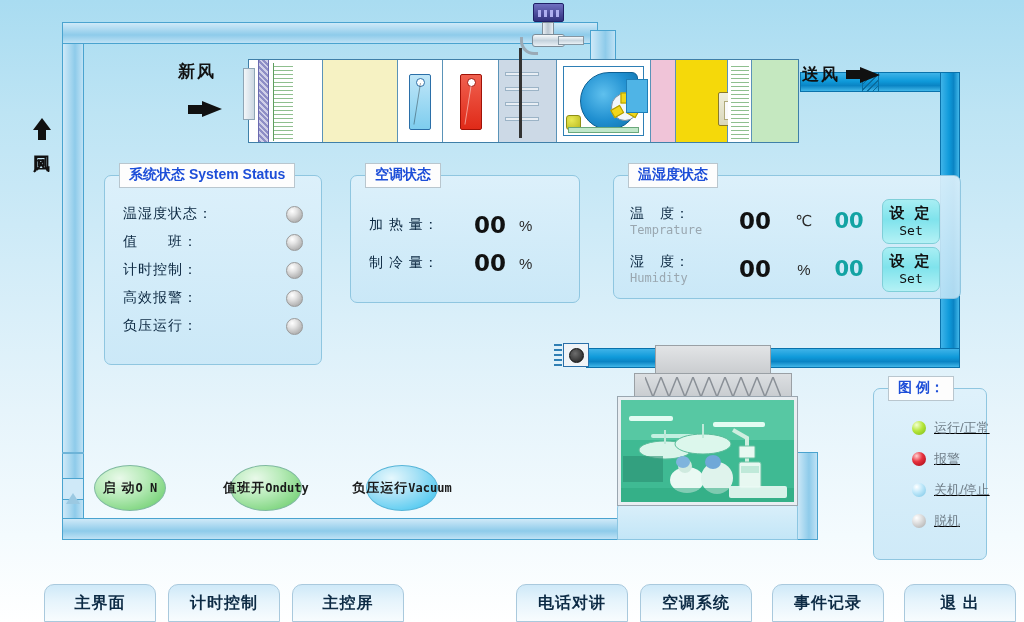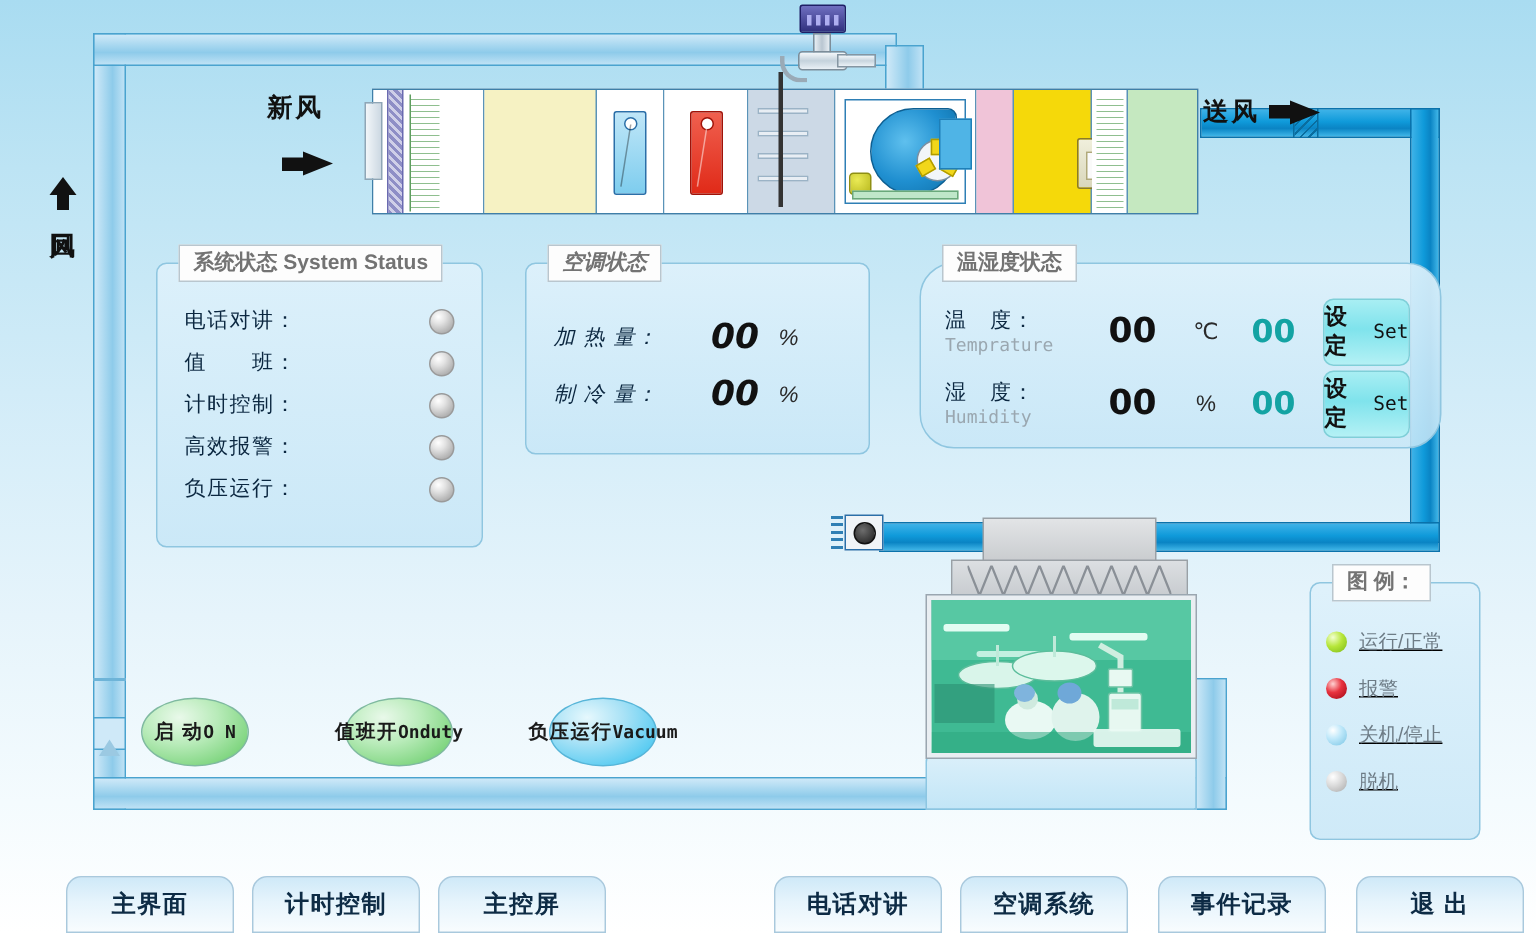--- a/index.html
+++ b/index.html
@@ -85,35 +85,35 @@
     background:radial-gradient(circle at 40% 35%,#6d6d6d,#1c1c1c);border:1px solid #111;}
   .exfan-fins{position:absolute;left:554px;top:344px;width:8px;height:22px;
     background:repeating-linear-gradient(180deg,#2f7fb4 0 2px,transparent 2px 5px);}
   .damper { position:absolute; width:17px; height:100%; top:0;
             background:repeating-linear-gradient(135deg,#0a6d9f 0 1px,transparent 1px 4px); border-left:1px solid #0a6d9f; border-right:1px solid #0a6d9f;}
 
   
   .panel { position:absolute; border:1px solid #8fc6e0; border-radius:7px;
            background:linear-gradient(180deg,rgba(222,241,251,.92),rgba(200,231,247,.85)); }
   .panel-title { position:absolute; top:-13px; left:14px; background:#fdfdfd; border:1px solid #b9c6ce;
-                 padding:2px 9px 3px; font-size:14px; font-weight:bold; color:#737373; white-space:nowrap; }
+                 padding:2px 9px 3px; font-size:14px; font-weight:bold; color:#1d4ed8; white-space:nowrap; }
   .row { display:flex; align-items:center; }
 
   .lampbox { width:17px; height:17px; border-radius:50%; border:1px solid #9a9a9a;
              background:radial-gradient(circle at 35% 28%,#ffffff 0%,#e3e3e3 32%,#b8b8b8 70%,#9d9d9d 100%); }
   .st-label { font-size:14px; color:#0b2740; letter-spacing:1px; }
 
   .bigval { font-size:23px; font-weight:bold; color:#111; font-family:"DejaVu Sans",sans-serif; }
   .tealval { font-size:21px; font-weight:bold; color:#13a3a3; font-family:"DejaVu Sans",sans-serif; }
   .unit { font-size:15px; color:#2a2a2a; }
   .sublabel { font-size:12px; color:#9aa7b0; font-family:"DejaVu Sans Mono",monospace; letter-spacing:0px; }
 
   .setbtn { width:58px; height:45px; border:1px solid #7fcfd8; border-radius:7px;
             background:linear-gradient(180deg,#a8eef3 0%,#7fe3ec 45%,#b4f1f5 100%);
-            display:flex; flex-direction:row; align-items:center; justify-content:center; cursor:pointer; }
+            display:flex; flex-direction:column; align-items:center; justify-content:center; cursor:pointer; }
   .setbtn .cn { font-size:15px; font-weight:bold; color:#111; letter-spacing:3px; }
   .setbtn .en { font-size:13px; color:#111; font-family:"DejaVu Sans Mono",monospace; }
 
   
   .oval { position:absolute; width:72px; height:46px; border-radius:50%;
           display:flex; flex-direction:row; align-items:center; justify-content:center; cursor:pointer;
           border:1px solid #7fb9a0; }
   .oval.green { background:radial-gradient(ellipse at 35% 28%,#e9f9ea 0%,#b8ebb9 40%,#5fc95f 100%); }
   .oval.blue  { background:radial-gradient(ellipse at 35% 28%,#e6f8fd 0%,#a9e2f6 38%,#2ec0ef 100%); border-color:#57b5d8;}
   .oval .cn { font-size:13px; font-weight:bold; color:#1a1a1a; letter-spacing:1px; white-space:nowrap;}
@@ -288,21 +288,21 @@
 <div style="position:absolute;left:30px;top:118px;text-align:center;">
   <div style="width:0;height:0;margin:0 auto;border-left:9px solid transparent;border-right:9px solid transparent;border-bottom:12px solid #111;"></div>
   <div style="width:8px;height:10px;background:#111;margin:0 auto;"></div>
   <div class="label-cn" style="writing-mode:vertical-rl;margin-top:2px;letter-spacing:1px;">回风</div>
 </div>
 
 <div class="panel" style="left:104px; top:175px; width:218px; height:190px;">
   <div class="panel-title">系统状态 System Status</div>
   <div style="padding:24px 0 0 0;">
     <div class="row" style="padding:0 18px 0 18px;height:28px;">
-      <span class="st-label">电话对讲：</span>
+      <span class="st-label">温湿度状态：</span>
       <span style="flex:1"></span>
       <span class="lampbox"></span>
     </div>
     <div class="row" style="padding:0 18px 0 18px;height:28px;text-align:right;">
       <span class="st-label">值　　班：</span>
       <span style="flex:1"></span>
       <span class="lampbox"></span>
     </div>
     <div class="row" style="padding:0 18px 0 18px;height:28px;">
       <span class="st-label">计时控制：</span>
@@ -315,37 +315,37 @@
       <span class="lampbox"></span>
     </div>
     <div class="row" style="padding:0 18px 0 18px;height:28px;">
       <span class="st-label">负压运行：</span>
       <span style="flex:1"></span>
       <span class="lampbox"></span>
     </div>
   </div>
 </div>
 
-<div class="panel" style="left:350px; top:175px; width:230px; height:128px;font-style:italic;">
+<div class="panel" style="left:350px; top:175px; width:230px; height:128px;">
   <div class="panel-title">空调状态</div>
   <div style="padding:30px 0 0 18px;">
     <div class="row" style="height:38px;">
       <span class="st-label" style="width:92px;">加 热 量：</span>
       <span class="bigval" style="width:58px;text-align:center;">00</span>
       <span class="unit">%</span>
     </div>
     <div class="row" style="height:38px;">
       <span class="st-label" style="width:92px;">制 冷 量：</span>
       <span class="bigval" style="width:58px;text-align:center;">00</span>
       <span class="unit">%</span>
     </div>
   </div>
 </div>
 
-<div class="panel" style="left:613px; top:175px; width:348px; height:124px;border-radius:23px;">
+<div class="panel" style="left:613px; top:175px; width:348px; height:124px;">
   <div class="panel-title">温湿度状态</div>
 
   <div class="row" style="position:absolute;left:16px;top:22px;width:320px;height:46px;">
     <div style="width:96px;">
       <div class="st-label">温　度：</div>
       <div class="sublabel">Temprature</div>
     </div>
     <span class="bigval" style="width:58px;text-align:center;">00</span>
     <span class="unit" style="width:40px;text-align:center;">℃</span>
     <span class="tealval" style="width:50px;text-align:center;">00</span>
@@ -378,21 +378,21 @@
   <span class="cn">值班开</span>
   <span class="en">Onduty</span>
 </div>
 <div class="oval blue" style="left:366px; top:465px;">
   <span class="cn">负压运行</span>
   <span class="en">Vacuum</span>
 </div>
 
 <div class="panel legend">
   <div class="panel-title">图 例：</div>
-  <div style="padding-top:30px;">
+  <div style="padding-top:30px;margin-left:28px;">
     <div class="lg-item">
       <span class="lg-dot" style="background:radial-gradient(circle at 33% 28%,#f2ffd0,#b6e63a 45%,#7ab816 100%);"></span>
       <span class="lg-text">运行/正常</span>
     </div>
     <div class="lg-item">
       <span class="lg-dot" style="background:radial-gradient(circle at 33% 28%,#ffd2d2,#e8333f 42%,#9e0411 100%);"></span>
       <span class="lg-text">报警</span>
     </div>
     <div class="lg-item">
       <span class="lg-dot" style="background:radial-gradient(circle at 33% 28%,#ffffff,#bfe8fa 42%,#78c4e4 100%);"></span>

